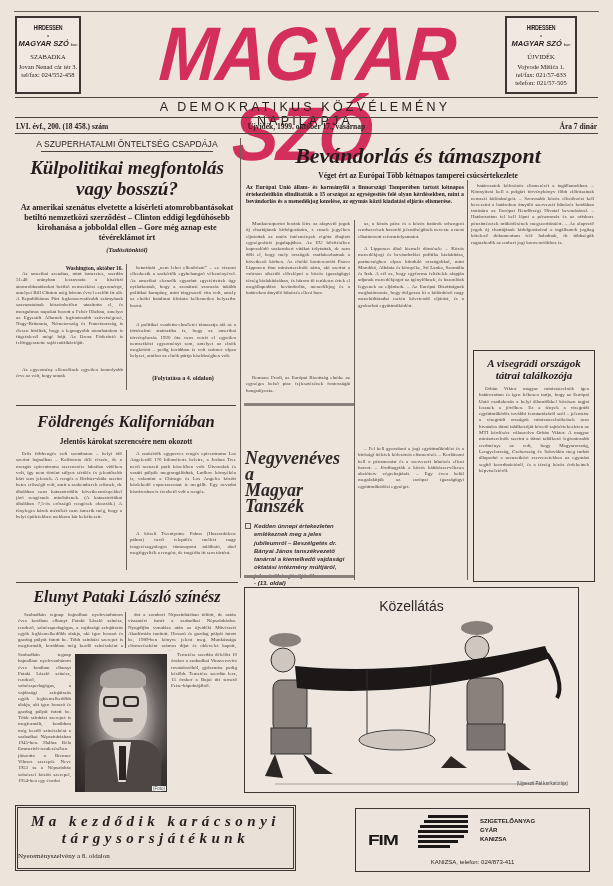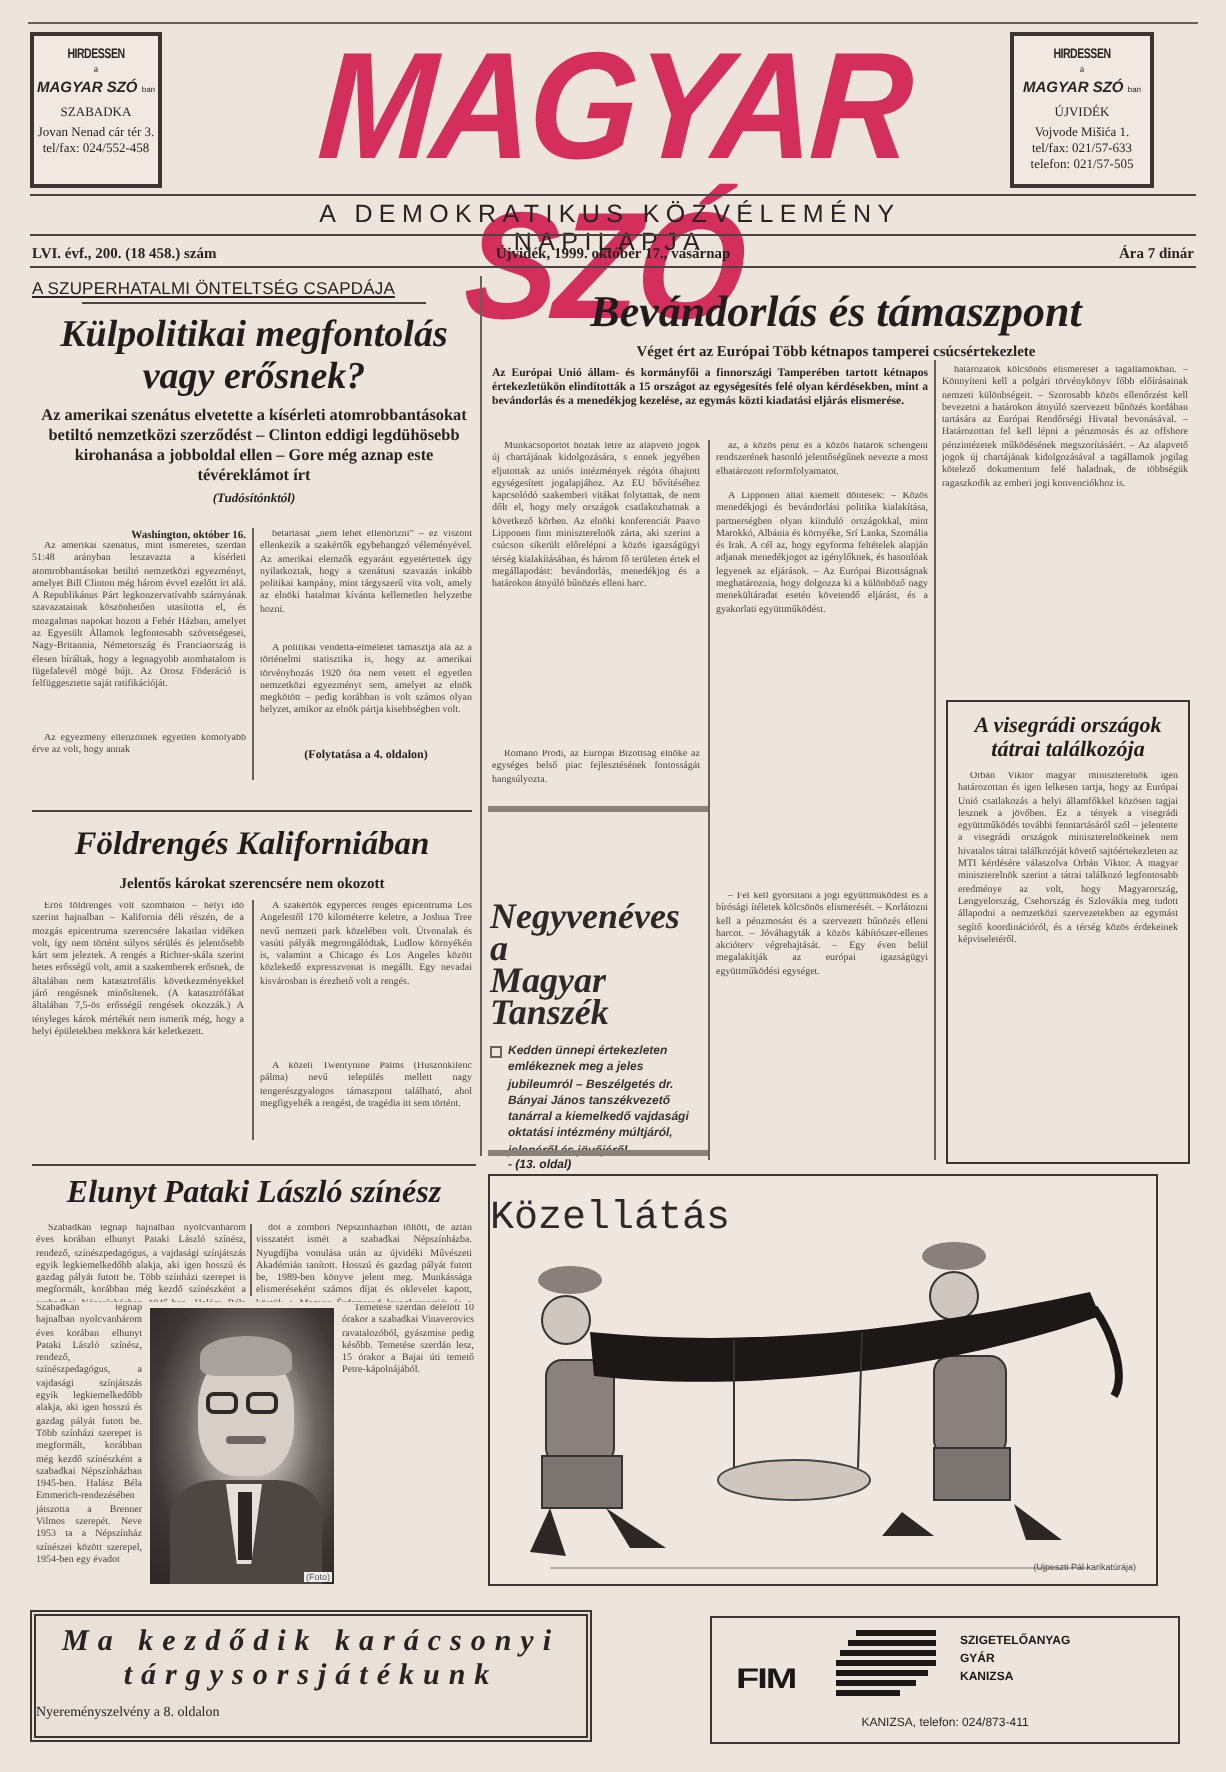--- a/index.html
+++ b/index.html
@@ -28,21 +28,21 @@
     font-size: 76px; color: #d42f5c; text-align: center; line-height: 80px;
     letter-spacing: -2px; transform: scaleX(0.92) skewX(-4deg);
   }
   .rule { border-top: 1px solid #4d4441; }
   .subtitle {
     left: 110px; width: 390px; top: 100px; text-align: center;
     font-family: "Liberation Sans", sans-serif; font-size: 12.5px; letter-spacing: 3.2px; color: #2a2222;
   }
   .dateline { font-size: 7.5px; font-weight: bold; top: 122px; }
   
-  .kicker { font-family: "Liberation Sans", sans-serif; font-size: 8.5px; text-align: left; letter-spacing: 0.1px; text-decoration: underline; }
+  .kicker { font-family: "Liberation Sans", sans-serif; font-size: 8.5px; text-align: center; letter-spacing: 0.1px; }
   .hl { font-weight: bold; text-align: center; color: #241c1c; font-style: italic; }
   .deck { font-weight: bold; text-align: center; font-size: 9px; line-height: 1.2; }
   .body-text {
     font-size: 5px; line-height: 6.3px; text-align: justify; color: #4a403d;
     overflow: hidden; text-indent: 6px;
   }
   .col-rule { border-left: 1px solid #6a5f5a; }
   .gray-bar { background: #8a807c; height: 3px; }
   .box { border: 1.5px solid #3d3533; }
   .box-double { border: 3px double #3d3533; }
@@ -86,21 +86,21 @@
 <div class="abs dateline" style="left:16px;">LVI. évf., 200. (18 458.) szám</div>
 <div class="abs dateline" style="left:0; width:613px; text-align:center;">Újvidék, 1999. október 17., vasárnap</div>
 <div class="abs dateline" style="right:16px;padding-left:48px;">Ára 7 dinár</div>
 <div class="abs rule" style="left:15px; right:15px; top:133px; border-top-width:1.5px;"></div>
 
 <div class="abs" style="left:16px; top:139px; width:222px;">
   <div class="kicker">A SZUPERHATALMI ÖNTELTSÉG CSAPDÁJA</div>
   <div class="rule" style="margin:2px 25px 0;"></div>
   <div class="hl" style="font-size:19px; line-height:21px; margin-top:5px;">
     <div>Külpolitikai megfontolás</div>
-    <div>vagy erősnek?</div>
+    <div>vagy bosszú?</div>
   </div>
   <div class="deck" style="font-size:8.2px; margin-top:4px; line-height:10px; padding:0 2px;">Az amerikai szenátus elvetette a kísérleti atomrobbantásokat betiltó nemzetközi szerződést – Clinton eddigi legdühösebb kirohanása a jobboldal ellen – Gore még aznap este tévéreklámot írt</div>
   <div style="text-align:center; font-size:6.5px; font-style:italic; font-weight:bold; margin-top:3px;">(Tudósítónktól)</div>
 </div>
 <div class="abs" style="left:16px; top:265px; width:107px; height:132px;">
   <div style="text-align:right; font-size:5.5px; font-weight:bold;">Washington, október 16.</div>
   <div class="body-text" style="height:96px;">Az amerikai szenátus, mint ismeretes, szerdán 51:48 arányban leszavazta a kísérleti atomrobbantásokat betiltó nemzetközi egyezményt, amelyet Bill Clinton még három évvel ezelőtt írt alá. A Republikánus Párt legkonzervatívabb szárnyának szavazatainak köszönhetően utasította el, és mozgalmas napokat hozott a Fehér Házban, amelyet az Egyesült Államok legfontosabb szövetségesei, Nagy-Britannia, Németország és Franciaország is élesen bíráltak, hogy a legnagyobb atomhatalom is fügefalevél mögé bújt. Az Orosz Föderáció is felfüggesztette saját ratifikációját.</div>
   <div class="body-text" style="height:14px;">Az egyezmény ellenzőinek egyetlen komolyabb érve az volt, hogy annak</div>
 </div>
 <div class="abs col-rule" style="left:126px; top:264px; height:126px;"></div>
@@ -173,21 +173,21 @@
   <div style="position:absolute; left:48px; top:42px; width:16px; height:11px; border:2px solid #2e2826; border-radius:4px;"></div>
   <div style="position:absolute; left:38px; top:64px; width:20px; height:4px; background:#6d6562; border-radius:2px;"></div>
   <div style="position:absolute; left:10px; top:86px; width:76px; height:60px; border-radius:30% 30% 0 0; background:#4d4643;"></div>
   <div style="position:absolute; left:38px; top:88px; width:18px; height:40px; background:#e6ded8; clip-path:polygon(0 0,100% 0,70% 100%,30% 100%);"></div>
   <div style="position:absolute; left:44px; top:92px; width:7px; height:34px; background:#2a2423;"></div>
   <div class="small-caption" style="position:absolute; right:1px; bottom:1px; background:#eee; color:#555; padding:0 1px;">(Foto)</div>
 </div>
 <div class="abs body-text" style="left:171px; top:652px; width:66px; height:142px;">Temetése szerdán délelőtt 10 órakor a szabadkai Vinaverovics ravatalozóból, gyászmise pedig később. Temetése szerdán lesz, 15 órakor a Bajai úti temető Petre-kápolnájából.</div>
 
 <div class="abs box cartoon" style="left:244px; top:587px; width:335px; height:206px;">
-  <div style="position:absolute; left:0; right:0; top:10px; font-family:Liberation Mono, monospace; font-size:20px; color:#2f2828;">Közellátás</div>
+  <div style="position:absolute; left:0; right:0; top:10px; text-align:center; font-family:Liberation Sans, sans-serif; font-size:14px; color:#2f2828;">Közellátás</div>
   <svg width="335" height="206" style="position:absolute; left:0; top:0;">
 
     <ellipse cx="40" cy="52" rx="16" ry="7" fill="#8a807b"></ellipse>
     <circle cx="38" cy="72" r="12" fill="#cfc6c0" stroke="#333" stroke-width="1"></circle>
     <rect x="28" y="92" width="34" height="52" rx="8" fill="#8a817c" stroke="#333"></rect>
     <rect x="26" y="140" width="40" height="26" fill="#7c7470" stroke="#333"></rect>
     <path d="M30 166 L20 188 L38 190 Z" fill="#2c2625"></path>
     <path d="M58 166 L70 186 L88 186 Z" fill="#2c2625"></path>
 
     <ellipse cx="232" cy="40" rx="16" ry="7" fill="#8a807b"></ellipse>

